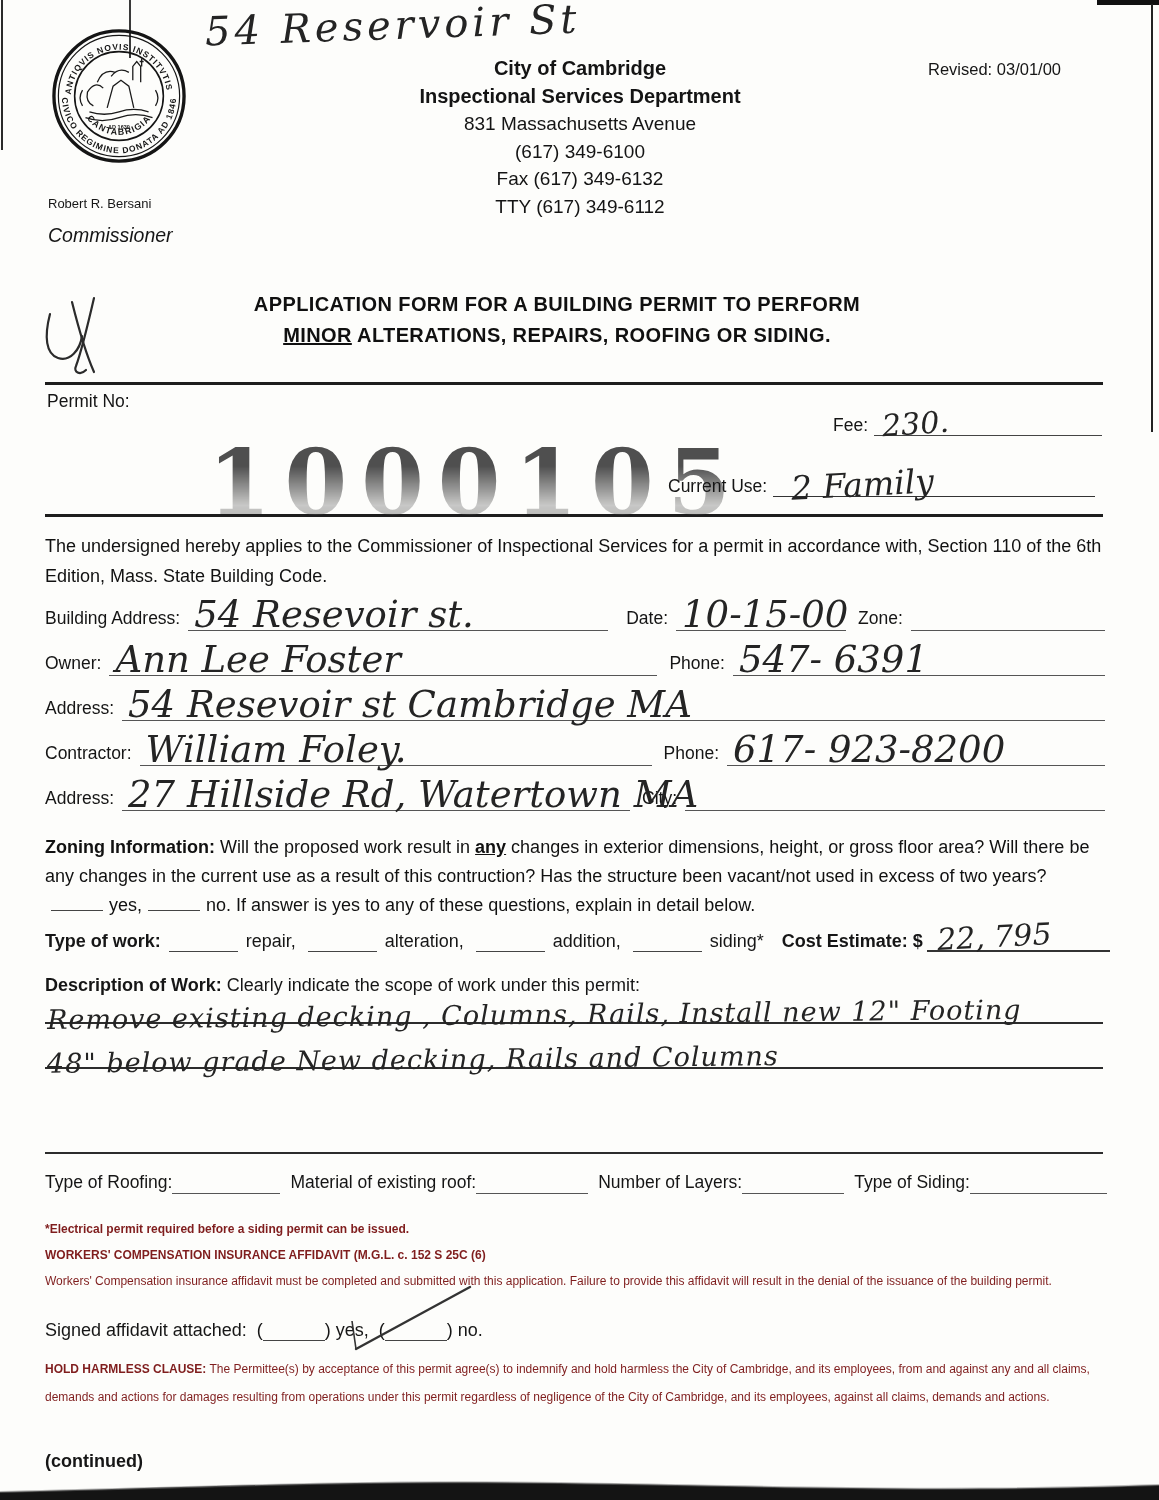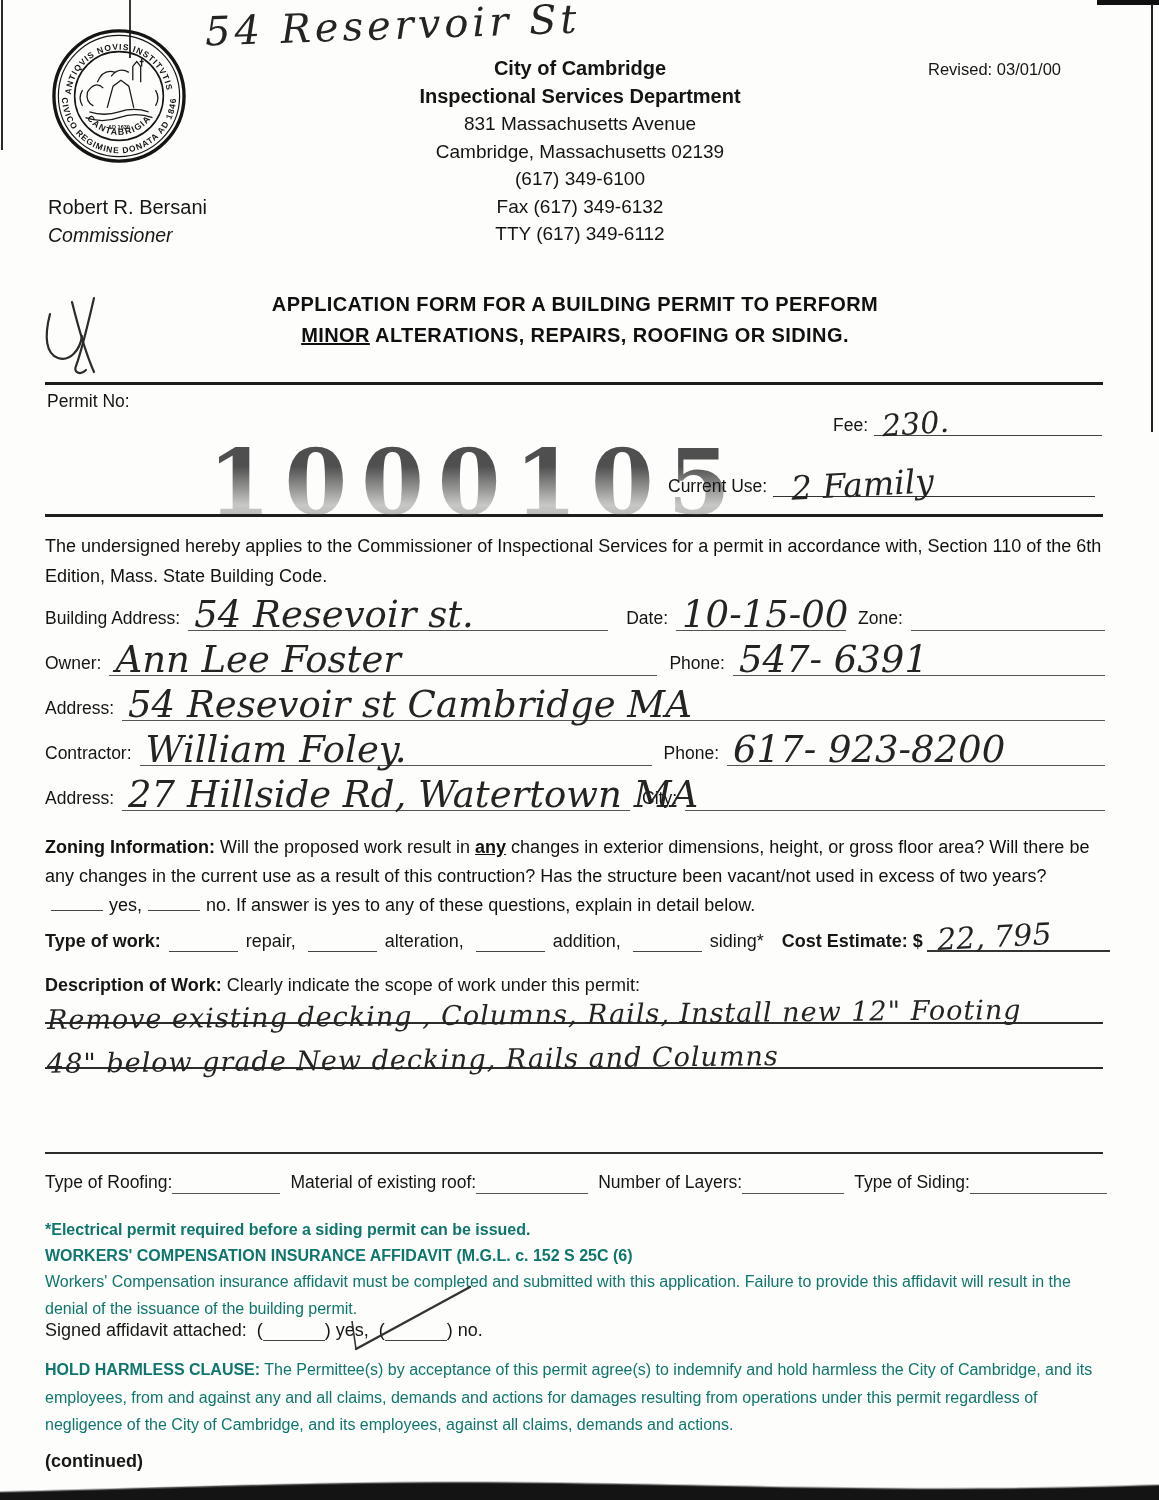--- a/index.html
+++ b/index.html
@@ -14,24 +14,24 @@
   .edge-topright{position:absolute;right:0;top:0;width:62px;height:5px;background:#111;}
   .edge-right{position:absolute;left:1151px;top:4px;width:2px;height:428px;background:#222;}
   .bottom-band{position:absolute;left:0;bottom:0;width:1159px;height:24px;}
   
   .hw{font-family:"DejaVu Serif", serif;font-style:italic;color:#242424;white-space:nowrap;}
   .top-address{position:absolute;left:205px;top:2px;font-size:40px;transform:rotate(-2deg);letter-spacing:4px;}
   .seal{position:absolute;left:50px;top:26px;}
   .dept{position:absolute;left:320px;top:55px;width:520px;text-align:center;line-height:27.5px;font-size:19px;color:#141414;}
   .dept .b{font-weight:bold;font-size:20px;}
   .revised{position:absolute;left:928px;top:60px;font-size:16.5px;}
-  .commish-name{position:absolute;left:48px;top:196px;font-size:20px;}
+  .commish-name{position:absolute;left:48px;top:196px;font-size:13px;}
   .commish-title{position:absolute;left:48px;top:224px;font-size:19.5px;font-style:italic;}
   
-  .title{position:absolute;left:50px;top:289px;width:1050px;text-align:center;font-weight:bold;font-size:20px;letter-spacing:.4px;line-height:31px;color:#101010;}
+  .title{position:absolute;left:32px;top:289px;width:1050px;text-align:center;font-weight:bold;font-size:20px;letter-spacing:.4px;line-height:31px;color:#101010;}
   .title .u{text-decoration:underline;}
   .scribble{position:absolute;left:42px;top:292px;}
   
   .rule{position:absolute;left:45px;width:1058px;height:2.5px;background:#1d1d1d;}
   
   .label{font-size:17.5px;color:#151515;text-align:right;}
   .permit-no{position:absolute;left:47px;top:391px;}
   .fee-row{position:absolute;left:833px;top:405px;display:flex;align-items:flex-end;}
   .fee-line{display:inline-block;width:228px;border-bottom:1.8px solid #444;margin-left:6px;height:30px;position:relative;}
   .fee-val{position:absolute;left:8px;bottom:-6px;font-size:30px;transform:rotate(-4deg);}
@@ -62,21 +62,21 @@
   .cost-val{position:absolute;left:10px;bottom:-4px;font-size:30px;transform:rotate(-3deg);}
   .desc-label-row{position:absolute;left:45px;top:975px;font-size:18px;}
   .desc-label-row .b{font-weight:bold;}
   .dline{position:absolute;left:45px;width:1058px;height:46px;border-bottom:2.2px solid #2c2c2c;}
   .dline .hw{position:absolute;left:2px;bottom:-8px;font-size:27px;letter-spacing:1px;transform:rotate(-.6deg);}
   
   .roof-row{position:absolute;left:45px;top:1172px;width:1062px;display:flex;align-items:flex-end;font-size:17.5px;}
   .roof-row .label{white-space:nowrap;padding-bottom:1px;}
   .rblank{display:inline-block;border-bottom:1.8px solid #555;height:14px;margin-right:10px;}
   
-  .note{position:absolute;left:45px;width:1065px;font-size:16px;line-height:27px;color:#0f766e;}
+  .note{position:absolute;left:45px;width:1065px;font-size:12px;line-height:27px;color:#7f1d1d;}
   .bold{font-weight:bold;}
   .aff-row{position:absolute;left:45px;top:1320px;font-size:18px;display:flex;align-items:flex-end;}
   .pblank{display:inline-block;width:62px;border-bottom:1.8px solid #444;height:14px;}
   .aff-row span{white-space:pre;}
   .check-slash{position:absolute;left:338px;top:1283px;}
   .continued{position:absolute;left:45px;top:1451px;font-size:18px;font-weight:bold;}
 </style>
 </head>
 <body>
 
@@ -122,21 +122,20 @@
         <textPath href="#arcName" startOffset="50%" text-anchor="middle">CANTABRIGIA</textPath>
       </text>
       <text x="70" y="103" font-size="5.6" font-weight="bold" fill="#151515" text-anchor="middle">AD 1630</text>
     </svg>
   </div>
 
   <div class="dept">
     <div class="b">City of Cambridge</div>
     <div class="b">Inspectional Services Department</div>
     <div>831 Massachusetts Avenue</div>
-    <div>Cambridge, Massachusetts  02139</div>
     <div>(617) 349-6100</div>
     <div>Fax (617) 349-6132</div>
     <div>TTY (617) 349-6112</div>
   </div>
 
   <div class="revised">Revised: 03/01/00</div>
   <div class="commish-name">Robert R. Bersani</div>
   <div class="commish-title">Commissioner</div>
 
   <div class="title">

